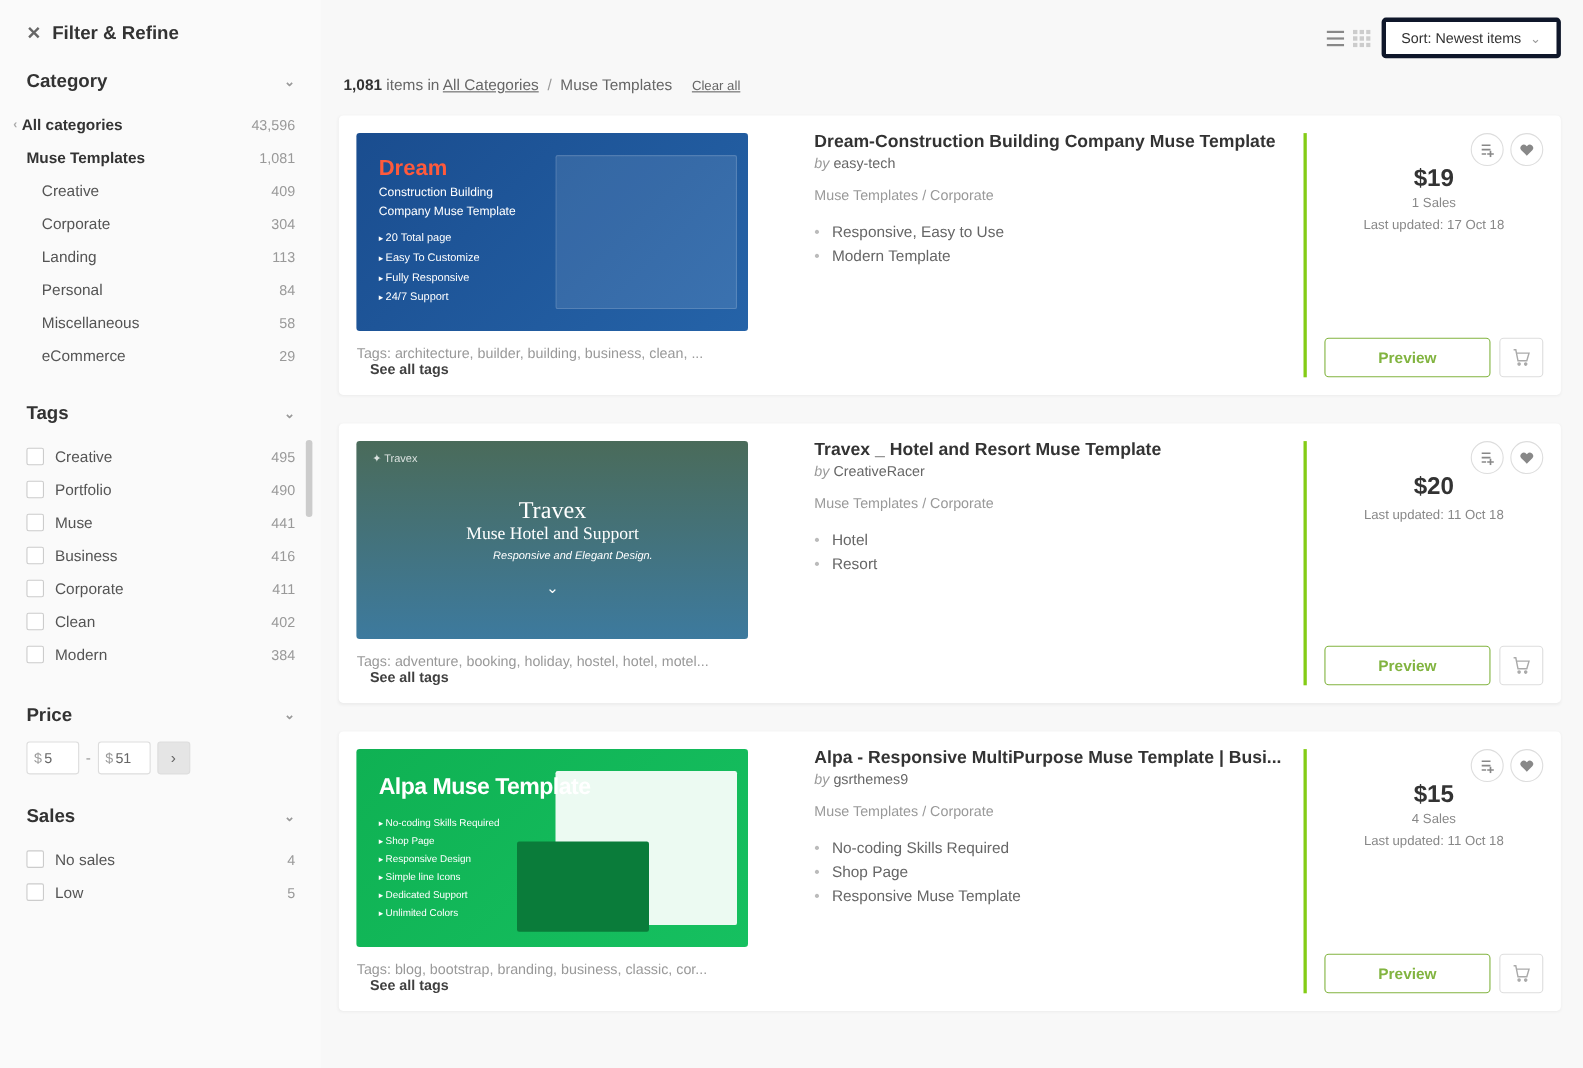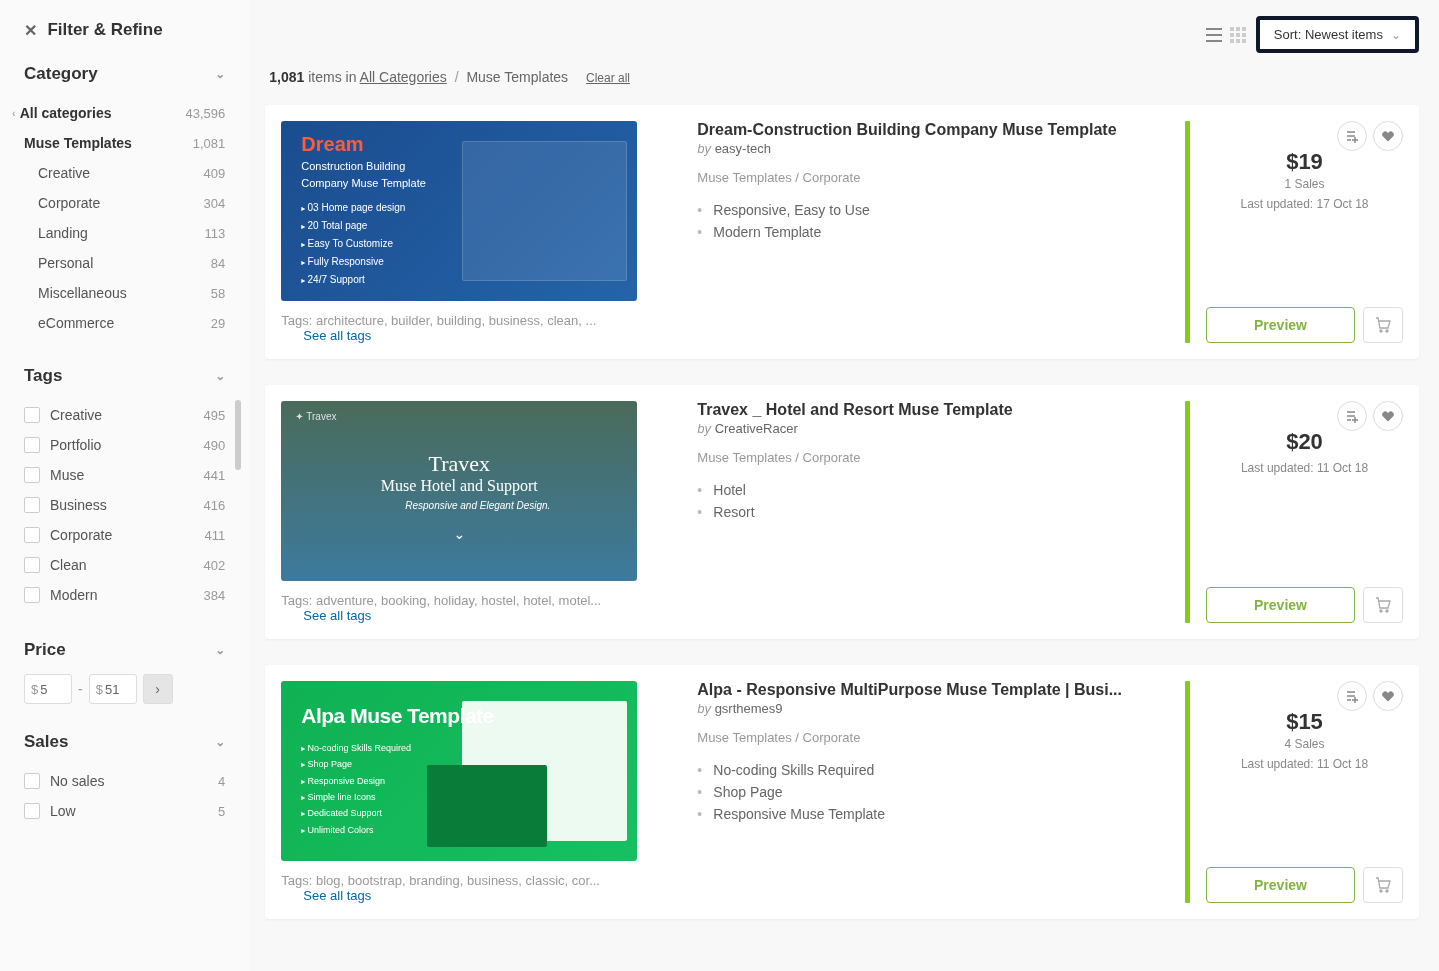--- a/index.html
+++ b/index.html
@@ -53,30 +53,30 @@
 .thumb.t2 .t2-title { font-size: 22px; font-family: serif; margin-top: 10px; }
 .thumb.t2 .t2-sub { font-size: 16px; font-family: serif; }
 .thumb.t2 .t2-tag { font-size: 10px; font-style: italic; margin-top: 5px; padding-left: 37px; }
 .thumb.t2 .chev-d { margin-top: 15px; font-size: 14px; }
 .thumb.t3 .t3-title { font-size: 21px; font-weight: 700; letter-spacing: -0.5px; }
 .thumb.t3 ul li { font-size: 9px; }
 .thumb .mock { position: absolute; right: 10px; top: 20px; width: 165px; height: 140px; background: rgba(255,255,255,0.92); border-radius: 2px; }
 .thumb.t1 .mock { background: rgba(255,255,255,0.1); border: 1px solid rgba(255,255,255,0.15); }
 .thumb.t3 .mock2 { position:absolute; right: 90px; bottom: 14px; width:120px; height:82px; background:#0a7c3a; border-radius:2px; }
 .tags-line { margin-top: 12px; font-size: 13px; color: #999; }
-.tags-line .see-all { display: inline-block; margin-left: 22px; color: #0369a1; cursor: pointer; }
+.tags-line .see-all { display: inline-block; margin-left: 12px; color: #404040; cursor: pointer; font-weight: bold; }
 .info-col { flex: 1; min-width: 0; }
 .item-title { font-size: 16px; font-weight: 700; color: #333; margin-bottom: 2px; white-space: nowrap; overflow: hidden; text-overflow: ellipsis; }
 .item-by { font-size: 13px; color: #999; font-style: italic; margin-bottom: 14px; }
 .item-by .author { color: #666; font-style: normal; }
 .item-cat { font-size: 13px; color: #999; margin-bottom: 14px; }
 .features { list-style: none; }
 .features li { font-size: 14px; color: #666; padding: 3px 0 3px 16px; position: relative; }
 .features li:before { content: "•"; position: absolute; left: 0; color: #bbb; }
-.price-col { width: 218px; flex-shrink: 0; border-left: 5px solid #84cc16; padding-left: 16px; display: flex; flex-direction: column; align-items: center; position: relative; margin-left: 43px; }
+.price-col { width: 218px; flex-shrink: 0; border-left: 3px solid #84cc16; padding-left: 16px; display: flex; flex-direction: column; align-items: center; position: relative; }
 .icon-row { position: absolute; top: 0; right: 0; display: flex; gap: 6px; }
 .circ-btn { width: 30px; height: 30px; border: 1px solid #ddd; border-radius: 50%; display: flex; align-items: center; justify-content: center; cursor: pointer; color: #888; font-size: 14px; background: #fff; }
 .price { font-size: 22px; font-weight: 700; color: #333; margin-top: 28px; }
 .sales { font-size: 12px; color: #888; margin-top: 2px; }
 .updated { font-size: 12px; color: #888; margin-top: 6px; }
 .action-row { display: flex; gap: 8px; margin-top: auto; width: 100%; }
 .preview-btn { flex: 1; border: 1px solid #82b440; color: #82b440; background: #fff; border-radius: 4px; padding: 9px 0; font-size: 14px; font-weight: 600; cursor: pointer; text-align: center; }
 .cart-btn { width: 40px; border: 1px solid #ddd; border-radius: 4px; display: flex; align-items: center; justify-content: center; cursor: pointer; color: #aaa; background: #fff; }
 svg { display: block; }
 </style>
@@ -269,21 +269,20 @@
     </div>
 
     <div id="cards">
         <div class="card">
     <div class="thumb-col">
       <div class="thumb t1">
               <div class="mock"></div>
               <div class="brand">Dream</div>
               <div class="sub">Construction Building<br>Company Muse Template</div>
               <ul>
-                <li>03 Home page design</li>
                 <li>20 Total page</li>
                 <li>Easy To Customize</li>
                 <li>Fully Responsive</li>
                 <li>24/7 Support</li>
               </ul>
             </div>
       <div class="tags-line"><span>Tags: architecture, builder, building, business, clean, ...</span><span class="see-all">See all tags</span></div>
     </div>
     <div class="info-col">
       <div class="item-title">Dream-Construction Building Company Muse Template</div>

